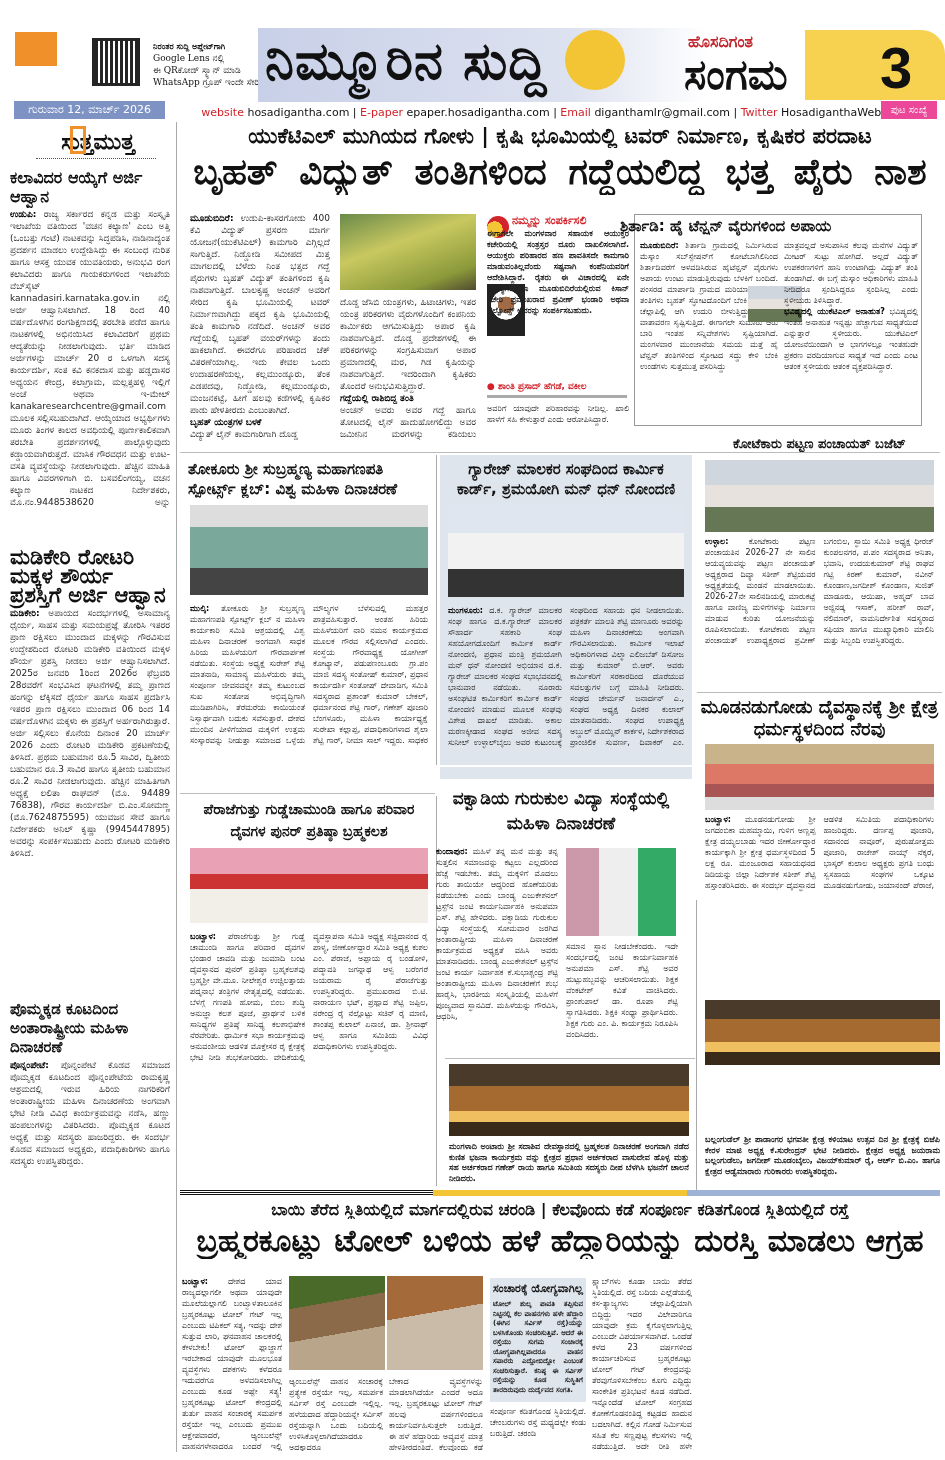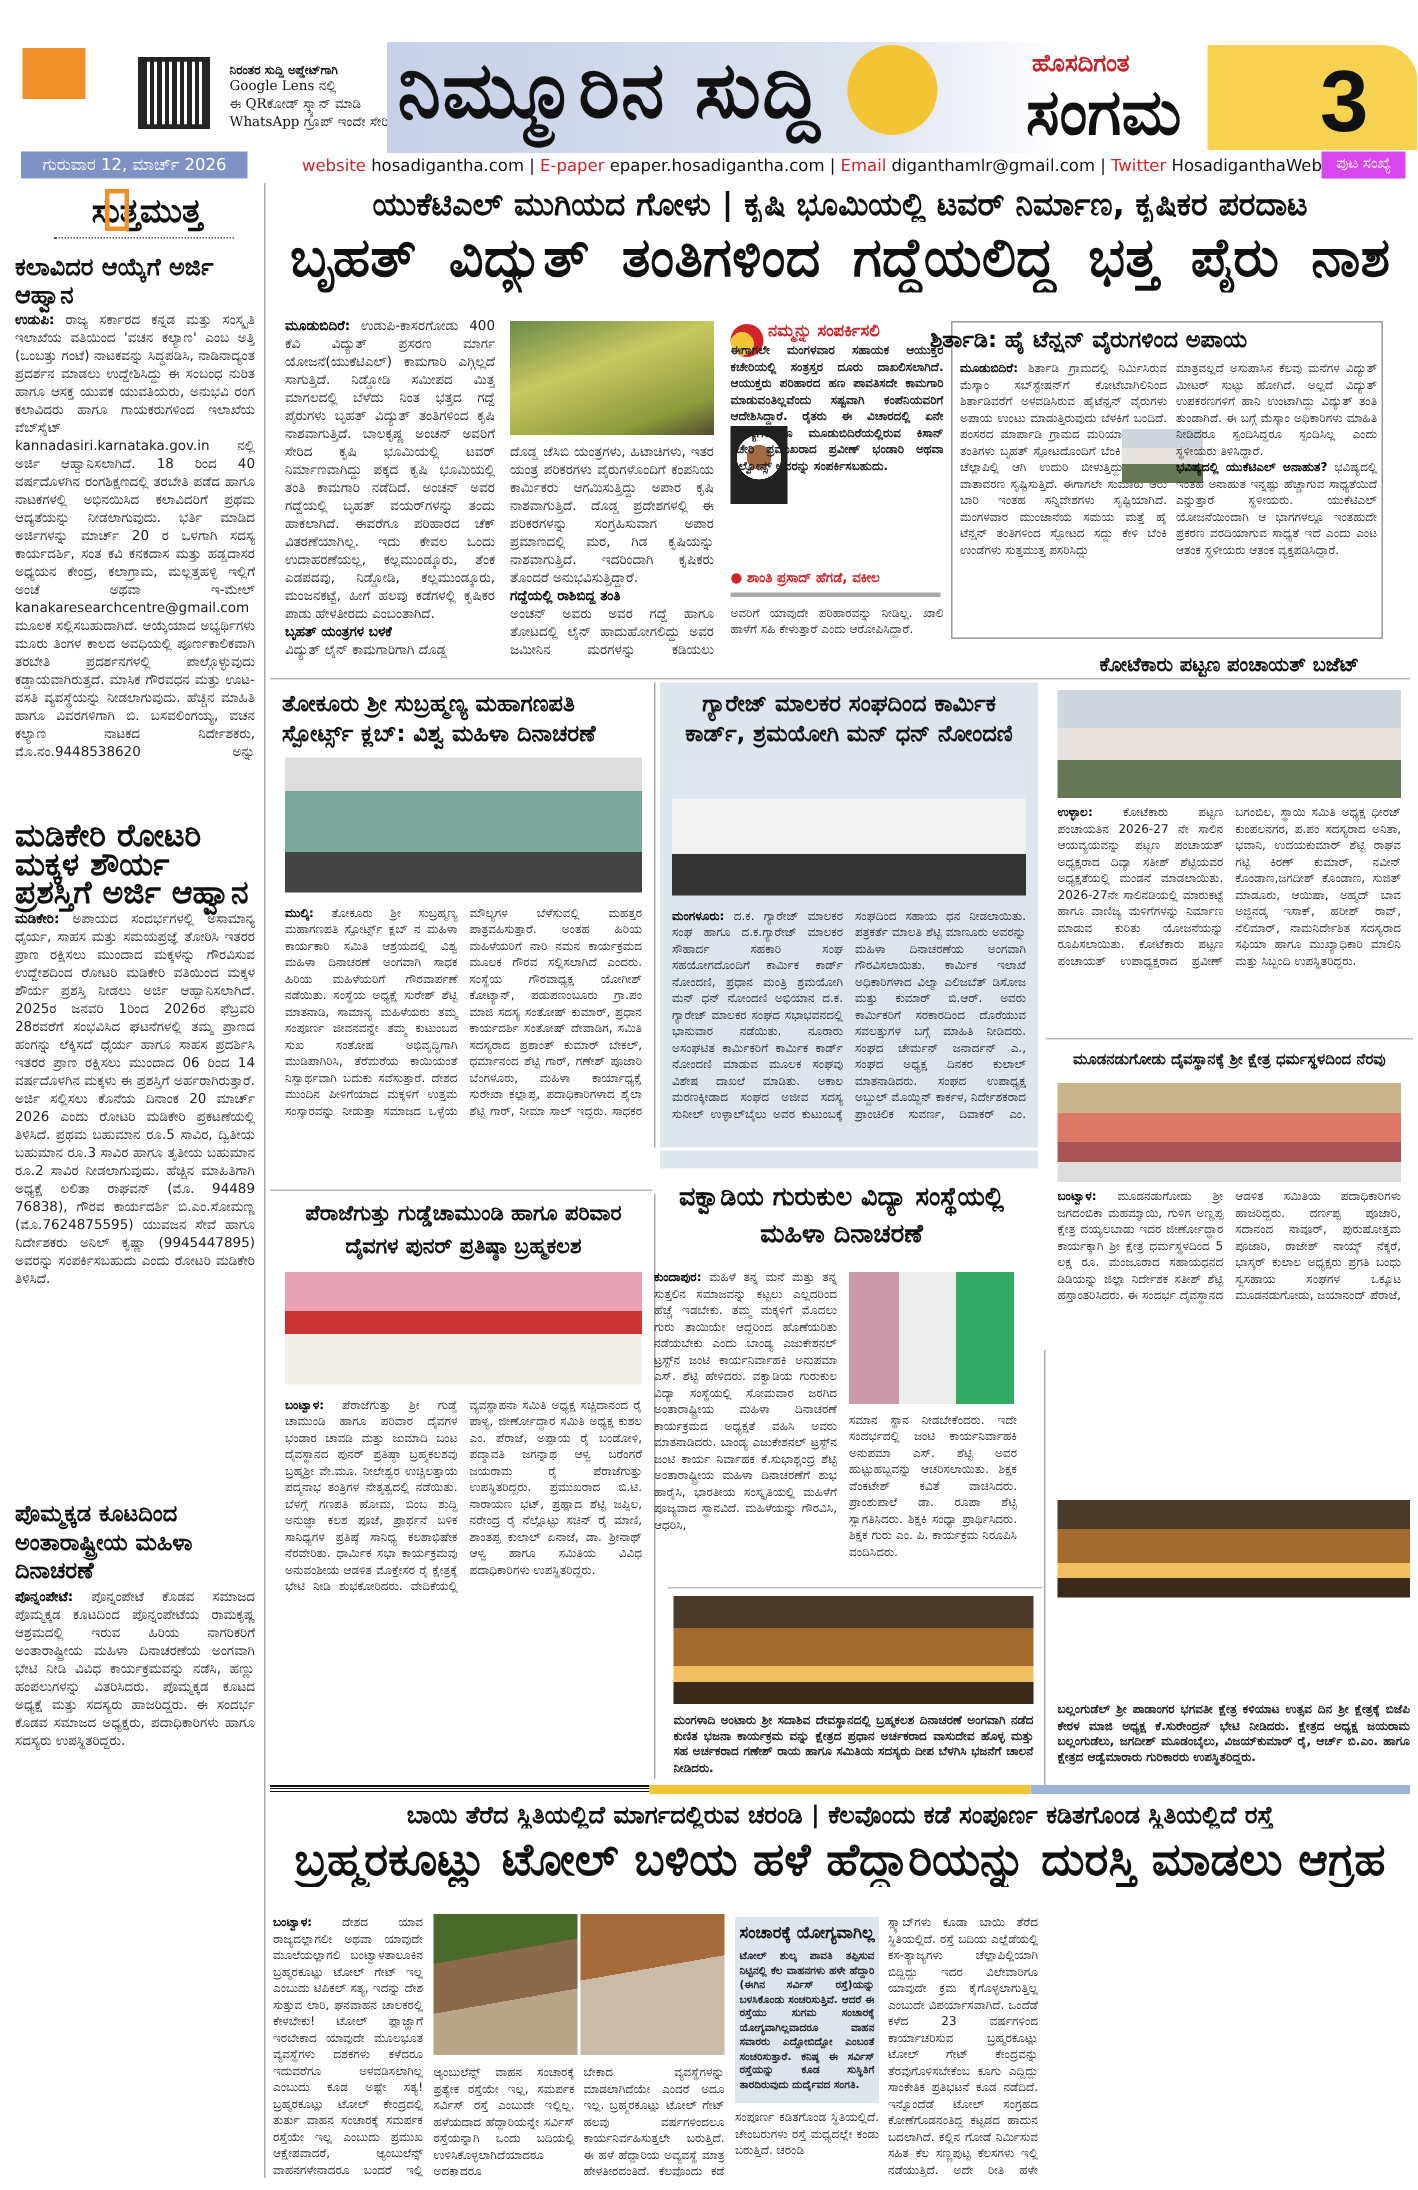--- a/index.html
+++ b/index.html
@@ -10,25 +10,25 @@
 .qr{left:92px;top:38px;width:48px;height:48px;background:
  repeating-linear-gradient(90deg,#000 0 3px,#fff 3px 5px),#000;opacity:.85;border:3px solid #000}
 .qr-text{left:153px;top:40px;width:115px;font-size:9px;line-height:12px;font-family:"DejaVu Serif",serif}
 .mast-band{left:258px;top:28px;width:450px;height:74px;background:linear-gradient(90deg,#c8d0e8,#dde2f0 70%,#fff)}
 .mast-circle{left:565px;top:30px;width:60px;height:60px;border-radius:50%;background:#f3c433}
 .mast-title{left:265px;top:30px;width:380px;font-size:52px;font-weight:bold;letter-spacing:1px;font-family:"DejaVu Serif",serif}
 .sangama-band{left:805px;top:30px;width:140px;height:70px;background:#f7d251;border-radius:0 24px 0 0}
 .brand{left:688px;top:32px;font-size:16px;color:#c0262c;font-weight:bold}
 .sangama{left:684px;top:50px;font-size:42px;font-weight:bold;font-family:"DejaVu Serif",serif}
 .pagenum{left:880px;top:34px;font-size:58px;font-weight:bold;font-family:"Liberation Sans",sans-serif}
-.infobar{left:0;top:101px;width:945px;height:18px;display:flex;font-size:11px;align-items:center}
+.infobar{left:0;top:101px;width:945px;height:18px;display:flex;font-size:11px;align-items:flex-end}
 .date{width:190px;height:18px;background:#7e93c4;color:#fff;text-align:center;line-height:18px;margin-left:14px}
 .links{flex:1;padding-left:36px;white-space:nowrap}
 .links .lab{color:#d2232a}
-.pageid{width:70px;height:18px;background:#d946ef;color:#fff;text-align:center;line-height:18px;margin-right:8px;font-size:10px}
+.pageid{width:70px;height:18px;background:#ec4899;color:#fff;text-align:center;line-height:18px;margin-right:8px;font-size:10px}
 .vline{background:#aaa;width:1px}
 .hline{background:#bbb;height:1px}
 h2,h3{font-weight:bold;font-family:"DejaVu Sans",sans-serif}
 .col-text{font-size:9px;line-height:12px;color:#222;text-align:justify;overflow:hidden}
 .col-text b{color:#000}
 .photo{background:linear-gradient(160deg,#6a8a4a,#c9c860 40%,#8b9a3a 80%,#504a30)}
 .photo-people{background:linear-gradient(180deg,#ddd 0 25%,#7aa89a 25% 70%,#444 70%)}
 .photo-white{background:linear-gradient(180deg,#e0e6ef 0 30%,#f2f2f2 30% 70%,#333 70%)}
 .photo-hall{background:linear-gradient(180deg,#cfd6de 0 35%,#e7e2dd 35% 65%,#675 65%)}
 .photo-temple{background:linear-gradient(180deg,#c9b38a 0 30%,#d76 30% 60%,#a55 60% 80%,#ddd 80%)}
@@ -126,21 +126,21 @@
   <div class="photo-white" style="margin:2px 8px;height:92px"></div>
   <div class="col-text" style="margin:8px 8px 0;height:150px;column-count:2;column-gap:8px;font-size:8px;line-height:11px"><b>ಮಂಗಳೂರು:</b> <span>ದ.ಕ. ಗ್ಯಾರೇಜ್ ಮಾಲಕರ ಸಂಘ ಹಾಗೂ ದ.ಕ.ಗ್ಯಾರೇಜ್ ಮಾಲಕರ ಸೌಹಾರ್ದ ಸಹಕಾರಿ ಸಂಘ ಸಹಯೋಗದೊಂದಿಗೆ ಕಾರ್ಮಿಕ ಕಾರ್ಡ್ ನೋಂದಣಿ, ಪ್ರಧಾನ ಮಂತ್ರಿ ಶ್ರಮಯೋಗಿ ಮನ್ ಧನ್ ನೋಂದಣಿ ಅಭಿಯಾನ ದ.ಕ. ಗ್ಯಾರೇಜ್ ಮಾಲಕರ ಸಂಘದ ಸಭಾಭವನದಲ್ಲಿ ಭಾನುವಾರ ನಡೆಯಿತು. ನೂರಾರು ಅಸಂಘಟಿತ ಕಾರ್ಮಿಕರಿಗೆ ಕಾರ್ಮಿಕ ಕಾರ್ಡ್ ನೋಂದಣಿ ಮಾಡುವ ಮೂಲಕ ಸಂಘವು ವಿಶೇಷ ದಾಖಲೆ ಮಾಡಿತು. ಅಕಾಲ ಮರಣಕ್ಕೀಡಾದ ಸಂಘದ ಅಜೀವ ಸದಸ್ಯ ಸುನೀಲ್ ಉಳ್ಳಾಲ್‌ಬೈಲು ಅವರ ಕುಟುಂಬಕ್ಕೆ ಸಂಘದಿಂದ ಸಹಾಯ ಧನ ನೀಡಲಾಯಿತು. ಪತ್ರಕರ್ತೆ ಮಾಲತಿ ಶೆಟ್ಟಿ ಮಾಣೂರು ಅವರನ್ನು</span> <span>ಮಹಿಳಾ ದಿನಾಚರಣೆಯ ಅಂಗವಾಗಿ ಗೌರವಿಸಲಾಯಿತು. ಕಾರ್ಮಿಕ ಇಲಾಖೆ ಅಧಿಕಾರಿಗಳಾದ ವಿಲ್ಮಾ ಎಲಿಜಬೆತ್ ಡಿಸೋಜ ಮತ್ತು ಕುಮಾರ್ ಬಿ.ಆರ್. ಅವರು ಕಾರ್ಮಿಕರಿಗೆ ಸರಕಾರದಿಂದ ದೊರೆಯುವ ಸವಲತ್ತುಗಳ ಬಗ್ಗೆ ಮಾಹಿತಿ ನೀಡಿದರು. ಸಂಘದ ಚೇರ್ಮನ್ ಜನಾರ್ದನ್ ಎ., ಸಂಘದ ಅಧ್ಯಕ್ಷ ದಿನಕರ ಕುಲಾಲ್ ಮಾತನಾಡಿದರು. ಸಂಘದ ಉಪಾಧ್ಯಕ್ಷ ಅಬ್ದುಲ್ ಮೊಯ್ದಿನ್ ಕಾರ್ಕಳ, ನಿರ್ದೇಶಕರಾದ ಪ್ರಾಂಚಿಲಿಕ ಸುವರ್ಣ, ದಿವಾಕರ್ ಎಂ. ಇದ್ದರು. ಸಂಘದ ಪ್ರಧಾನ ಕಾರ್ಯದರ್ಶಿ ಕೆ. ಎ. ರಾಜ್ ಗೋಪಾಲ್ ಸ್ವಾಗತಿಸಿ, ಸಲಹೆಗಾರ ಮಾಧವ ಬಂಗೇರ ನಿರೂಪಿಸಿದರು. ಕೋಶಾಧಿಕಾರಿ ಕಿರಣ್ ರಾಜ್ ವಂದಿಸಿದರು.</span></div>
 </div>
 <div class="abs" style="left:697px;top:432px;width:245px;height:255px">
   <h3 style="font-size:13px;line-height:20px;text-align:center;padding:2px">ಕೋಟೆಕಾರು ಪಟ್ಟಣ ಪಂಚಾಯತ್ ಬಜೆಟ್</h3>
   <div class="photo-hall" style="margin:4px 8px;height:72px"></div>
   <div class="col-text" style="margin:4px 8px 0;height:135px;column-count:2;column-gap:8px;font-size:8px;line-height:11px"><b>ಉಳ್ಳಾಲ:</b> <span>ಕೋಟೆಕಾರು ಪಟ್ಟಣ ಪಂಚಾಯತಿನ 2026-27 ನೇ ಸಾಲಿನ ಆಯವ್ಯಯವನ್ನು ಪಟ್ಟಣ ಪಂಚಾಯತ್ ಅಧ್ಯಕ್ಷರಾದ ದಿವ್ಯಾ ಸತೀಶ್ ಶೆಟ್ಟಿಯವರ ಅಧ್ಯಕ್ಷತೆಯಲ್ಲಿ ಮಂಡನೆ ಮಾಡಲಾಯಿತು. 2026-27ನೇ ಸಾಲಿನಡಿಯಲ್ಲಿ ಮಾರುಕಟ್ಟೆ ಹಾಗೂ ವಾಣಿಜ್ಯ ಮಳಿಗೆಗಳನ್ನು ನಿರ್ಮಾಣ ಮಾಡುವ ಕುರಿತು ಯೋಜನೆಯನ್ನು ರೂಪಿಸಲಾಯಿತು. ಕೋಟೆಕಾರು ಪಟ್ಟಣ ಪಂಚಾಯತ್ ಉಪಾಧ್ಯಕ್ಷರಾದ ಪ್ರವೀಣ್</span> <span>ಬಗಂಬಿಲ, ಸ್ಥಾಯಿ ಸಮಿತಿ ಅಧ್ಯಕ್ಷ ಧೀರಜ್ ಕುಂಪಲನಗರ, ಪ.ಪಂ ಸದಸ್ಯರಾದ ಅನಿತಾ, ಭವಾನಿ, ಉದಯಕುಮಾರ್ ಶೆಟ್ಟಿ ರಾಘವ ಗಟ್ಟಿ ಕಿರಣ್ ಕುಮಾರ್, ನವೀನ್ ಕೊಂಡಾಣ,ಜಗದೀಶ್ ಕೊಂಡಾಣ, ಸುಜಿತ್ ಮಾಡೂರು, ಆಯಿಷಾ, ಅಹ್ಮದ್ ಬಾವ ಅಜ್ಜಿನಡ್ಕ ಇಸಾಕ್, ಹರೀಶ್ ರಾವ್, ನೆಲಿಮಾರ್, ನಾಮನಿರ್ದೇಶಿತ ಸದಸ್ಯರಾದ ಸಫಿಯಾ ಹಾಗೂ ಮುಖ್ಯಾಧಿಕಾರಿ ಮಾಲಿನಿ ಮತ್ತು ಸಿಬ್ಬಂದಿ ಉಪಸ್ಥಿತರಿದ್ದರು.</span></div>
 </div>
 <div class="abs hline" style="left:697px;top:692px;width:245px"></div>
 <div class="abs" style="left:697px;top:696px;width:245px;height:200px">
-  <h3 style="font-size:10px;line-height:22px;text-align:center">ಮೂಡನಡುಗೋಡು ದೈವಸ್ಥಾನಕ್ಕೆ ಶ್ರೀ ಕ್ಷೇತ್ರ ಧರ್ಮಸ್ಥಳದಿಂದ ನೆರವು</h3>
+  <h3 style="font-size:18px;line-height:22px;text-align:center">ಮೂಡನಡುಗೋಡು ದೈವಸ್ಥಾನಕ್ಕೆ ಶ್ರೀ ಕ್ಷೇತ್ರ ಧರ್ಮಸ್ಥಳದಿಂದ ನೆರವು</h3>
   <div class="photo-temple" style="margin:4px 8px;height:66px"></div>
   <div class="col-text" style="margin:4px 8px 0;height:82px;column-count:2;column-gap:8px;font-size:8px;line-height:11px"><b>ಬಂಟ್ವಾಳ:</b> <span>ಮೂಡನಡುಗೋಡು ಶ್ರೀ ಜಗದಂಬಿಕಾ ಮಹಮ್ಮಾಯಿ, ಗುಳಿಗ ಅಣ್ಣಪ್ಪ ಕ್ಷೇತ್ರ ದಯ್ಯಲಬಾಡು ಇದರ ಜೀರ್ಣೋದ್ಧಾರ ಕಾರ್ಯಕ್ಕಾಗಿ ಶ್ರೀ ಕ್ಷೇತ್ರ ಧರ್ಮಸ್ಥಳದಿಂದ 5 ಲಕ್ಷ ರೂ. ಮಂಜೂರಾದ ಸಹಾಯಧನದ ಡಿಡಿಯನ್ನು ಜಿಲ್ಲಾ ನಿರ್ದೇಶಕ ಸತೀಶ್ ಶೆಟ್ಟಿ ಹಸ್ತಾಂತರಿಸಿದರು. ಈ ಸಂದರ್ಭ ದೈವಸ್ಥಾನದ ಆಡಳಿತ ಸಮಿತಿಯ ಪದಾಧಿಕಾರಿಗಳು ಹಾಜರಿದ್ದರು.</span> <span>ದರ್ಣಪ್ಪ ಪೂಜಾರಿ, ಸದಾನಂದ ನಾವೂರ್, ಪುರುಷೋತ್ತಮ ಪೂಜಾರಿ, ರಾಜೇಶ್ ನಾಯ್ಕ್ ನೆಕ್ಕರೆ, ಭಾಸ್ಕರ್ ಕುಲಾಲ ಅಧ್ಯಕ್ಷರು ಪ್ರಗತಿ ಬಂಧು ಸ್ವಸಹಾಯ ಸಂಘಗಳ ಒಕ್ಕೂಟ ಮೂಡನಡುಗೋಡು, ಜಯಾನಂದ್ ಪೆರಾಜೆ, ಮೇಲ್ವಿಚಾರಕರು ದಿನೇಶ್ ಸಾಯ್, ಸೇವಾಪ್ರತಿನಿಧಿ ಪ್ರವೀಣ್ ಹಾಜರಿದ್ದರು.</span></div>
 </div>
 
 <div class="abs hline" style="left:180px;top:793px;width:255px"></div>
 <div class="abs grayblue" style="left:440px;top:767px;width:252px;height:12px"></div>
 
 <div class="abs" style="left:182px;top:796px;width:255px;height:390px;border-right:1px solid #aaa">
   <h3 style="font-size:14px;line-height:22px;text-align:center;padding:2px 6px">ಪೆರಾಜೆಗುತ್ತು ಗುಡ್ಡೆಚಾಮುಂಡಿ ಹಾಗೂ ಪರಿವಾರ ದೈವಗಳ ಪುನರ್ ಪ್ರತಿಷ್ಠಾ ಬ್ರಹ್ಮಕಲಶ</h3>
   <div class="photo-stage" style="margin:4px 8px;height:75px"></div>

